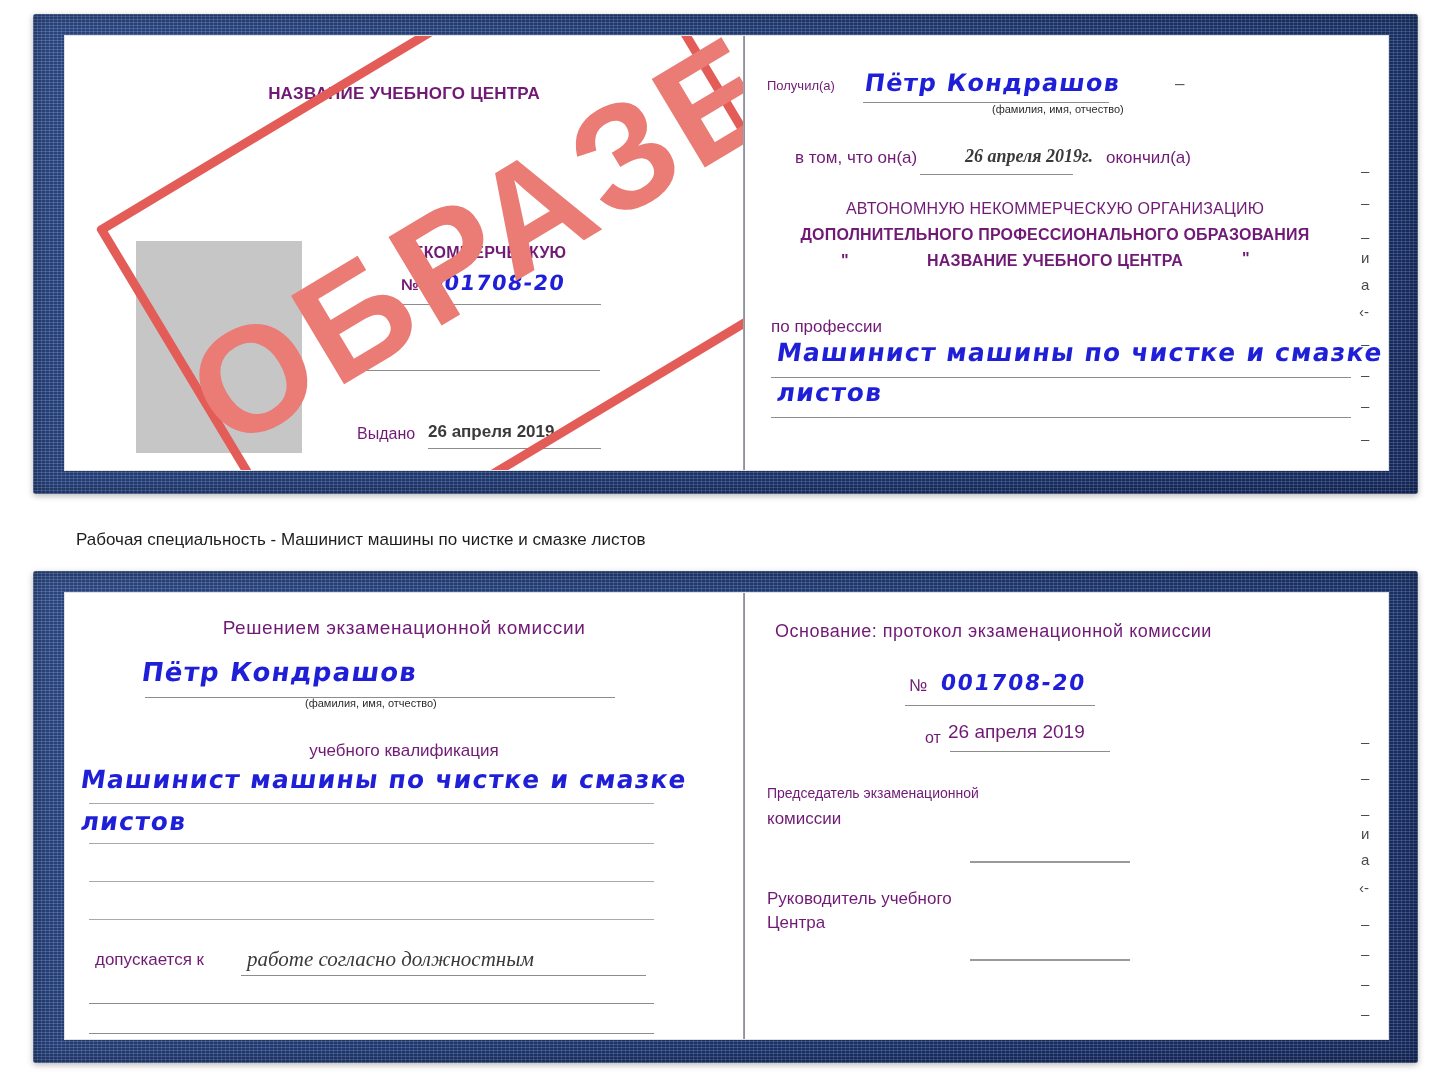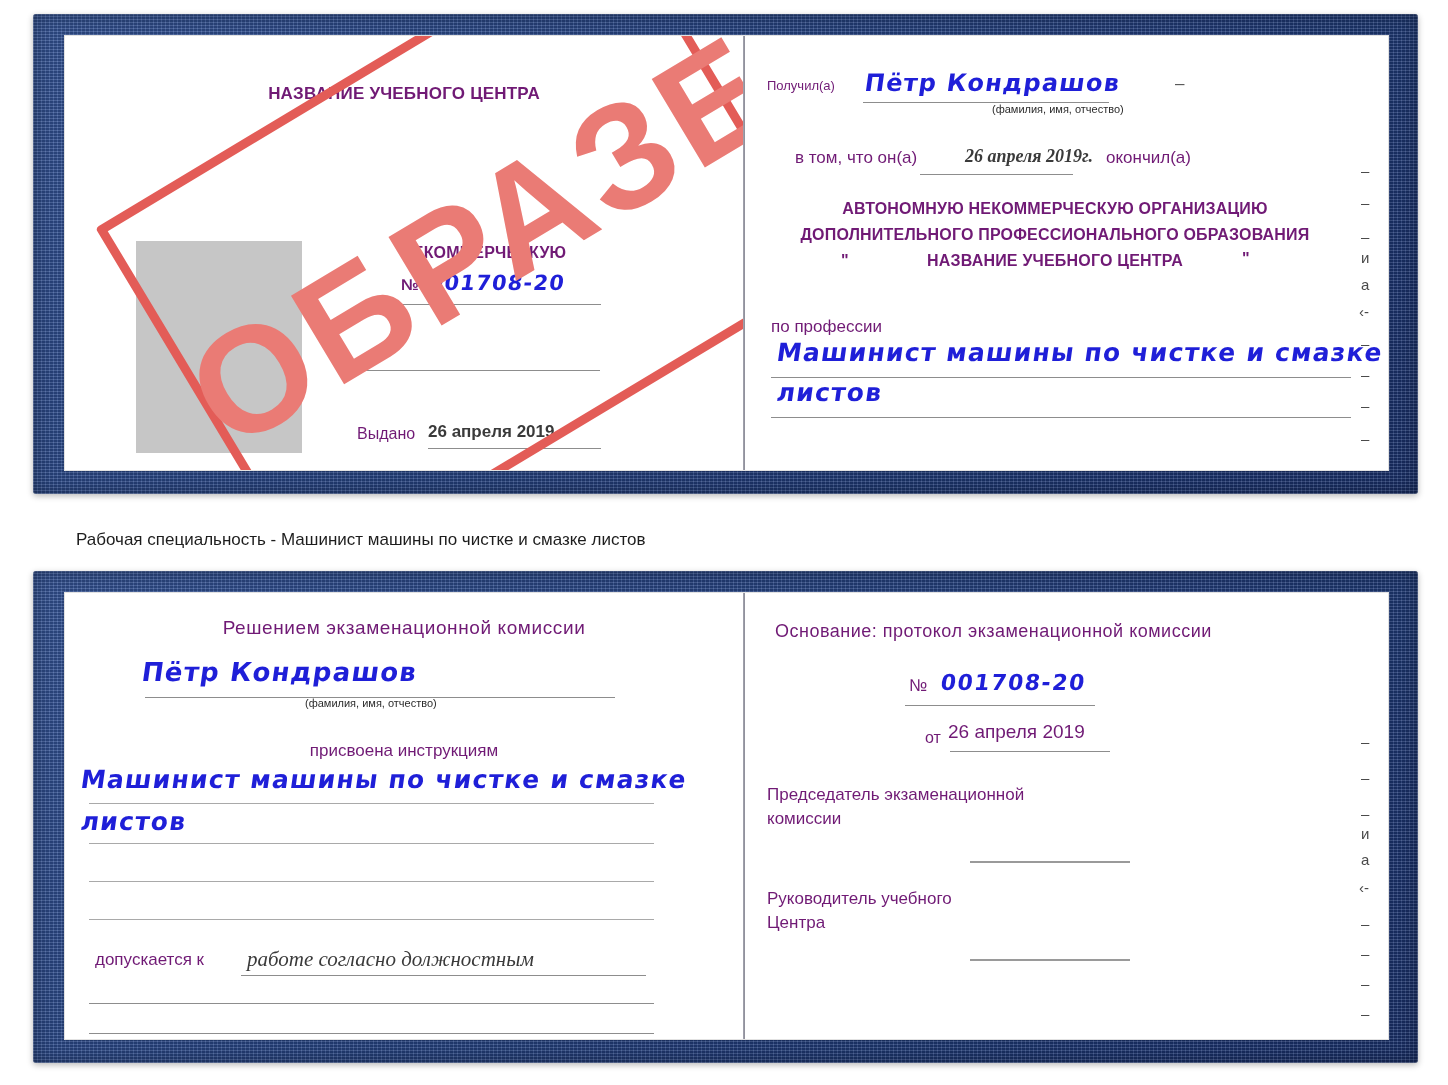--- a/index.html
+++ b/index.html
@@ -124,21 +124,21 @@
       <div class="t hand" style="left:118px;top:33px;font-size:24px;">Пётр Кондрашов</div>
       <div class="rule" style="left:118px;top:66px;width:246px;"></div>
       <div class="t tiny" style="left:247px;top:67px;">(фамилия, имя, отчество)</div>
       <div class="t" style="left:430px;top:38px;font-size:17px;color:#555;">–</div>
 
       <div class="t" style="left:22px;top:112px;font-size:17px;margin-left:28px;">в том, что он(а)</div>
       <div class="t hand-ser" style="left:180px;top:110px;font-size:18px;font-weight:bold;margin-left:40px;">26 апреля 2019г.</div>
       <div class="rule" style="left:175px;top:138px;width:153px;"></div>
       <div class="t" style="left:361px;top:112px;font-size:17px;">окончил(а)</div>
 
-      <div class="t caps center" style="left:10px;width:600px;top:164px;font-size:16px;font-weight:bold;">АВТОНОМНУЮ НЕКОММЕРЧЕСКУЮ ОРГАНИЗАЦИЮ</div>
+      <div class="t caps center" style="left:10px;width:600px;top:164px;font-size:16px;font-weight:normal;">АВТОНОМНУЮ НЕКОММЕРЧЕСКУЮ ОРГАНИЗАЦИЮ</div>
       <div class="t caps center" style="left:10px;width:600px;top:190px;font-size:16px;font-weight:bold;">ДОПОЛНИТЕЛЬНОГО ПРОФЕССИОНАЛЬНОГО ОБРАЗОВАНИЯ</div>
       <div class="t" style="left:96px;top:216px;font-size:16px;font-weight:bold;">"</div>
       <div class="t caps center" style="left:10px;width:600px;top:216px;font-size:16px;font-weight:bold;">НАЗВАНИЕ УЧЕБНОГО ЦЕНТРА</div>
       <div class="t" style="left:497px;top:214px;font-size:16px;font-weight:bold;">"</div>
 
       <div class="t" style="left:26px;top:281px;font-size:17px;text-align:right;">по профессии</div>
       <div class="t hand" style="left:30px;top:302px;font-size:25px;">Машинист машины по чистке и смазке</div>
       <div class="rule" style="left:26px;top:341px;width:580px;"></div>
       <div class="t hand" style="left:30px;top:342px;font-size:25px;">листов</div>
       <div class="rule" style="left:26px;top:381px;width:580px;"></div>
@@ -168,21 +168,21 @@
     <div class="spine" style="left:678px;"></div>
 
     <div class="page" style="left:0;width:678px;">
 
       <div class="t center" style="left:0;right:0;top:24px;font-size:19px;letter-spacing:.6px;">Решением экзаменационной комиссии</div>
 
       <div class="t hand" style="left:75px;top:64px;font-size:26px;">Пётр Кондрашов</div>
       <div class="rule" style="left:80px;top:104px;width:470px;"></div>
       <div class="t tiny" style="left:240px;top:104px;">(фамилия, имя, отчество)</div>
 
-      <div class="t center" style="left:0;right:0;top:148px;font-size:17px;">присвоена инструкциям</div>
+      <div class="t center" style="left:0;right:0;top:148px;font-size:17px;">учебного квалификация</div>
 
       <div class="t hand" style="left:14px;top:172px;font-size:25px;">Машинист машины по чистке и смазке</div>
       <div class="rule light" style="left:24px;top:210px;width:565px;"></div>
       <div class="t hand" style="left:14px;top:214px;font-size:25px;">листов</div>
       <div class="rule light" style="left:24px;top:250px;width:565px;"></div>
       <div class="rule light" style="left:24px;top:288px;width:565px;"></div>
       <div class="rule light" style="left:24px;top:326px;width:565px;"></div>
 
       <div class="t" style="left:30px;top:357px;font-size:17px;">допускается к</div>
       <div class="t hand-ser" style="left:182px;top:354px;font-size:21px;">работе согласно должностным</div>
@@ -196,21 +196,21 @@
       <div class="t" style="left:30px;top:28px;font-size:18px;letter-spacing:.5px;">Основание: протокол экзаменационной комиссии</div>
 
       <div class="t" style="left:164px;top:83px;font-size:17px;">№</div>
       <div class="t hand" style="left:194px;top:77px;font-size:22px;letter-spacing:1.5px;">001708-20</div>
       <div class="rule" style="left:160px;top:112px;width:190px;"></div>
 
       <div class="t" style="left:180px;top:136px;font-size:16px;">от</div>
       <div class="t" style="left:203px;top:128px;font-size:19px;">26 апреля 2019</div>
       <div class="rule" style="left:205px;top:158px;width:160px;"></div>
 
-      <div class="t" style="left:22px;top:192px;font-size:17px;">Председатель экзаменационной</div>
+      <div class="t" style="left:22px;top:192px;font-size:14px;">Председатель экзаменационной</div>
       <div class="t" style="left:22px;top:216px;font-size:17px;">комиссии</div>
       <div class="rule" style="left:225px;top:268px;width:160px;height:2px;background:#9a9a9a;"></div>
 
       <div class="t" style="left:22px;top:296px;font-size:17px;">Руководитель учебного</div>
       <div class="t" style="left:22px;top:320px;font-size:17px;">Центра</div>
       <div class="rule" style="left:225px;top:366px;width:160px;height:2px;background:#9a9a9a;"></div>
 
       <div class="bleed" style="left:616px;top:140px;">–</div>
       <div class="bleed" style="left:616px;top:176px;">–</div>
       <div class="bleed" style="left:616px;top:212px;">–</div>

